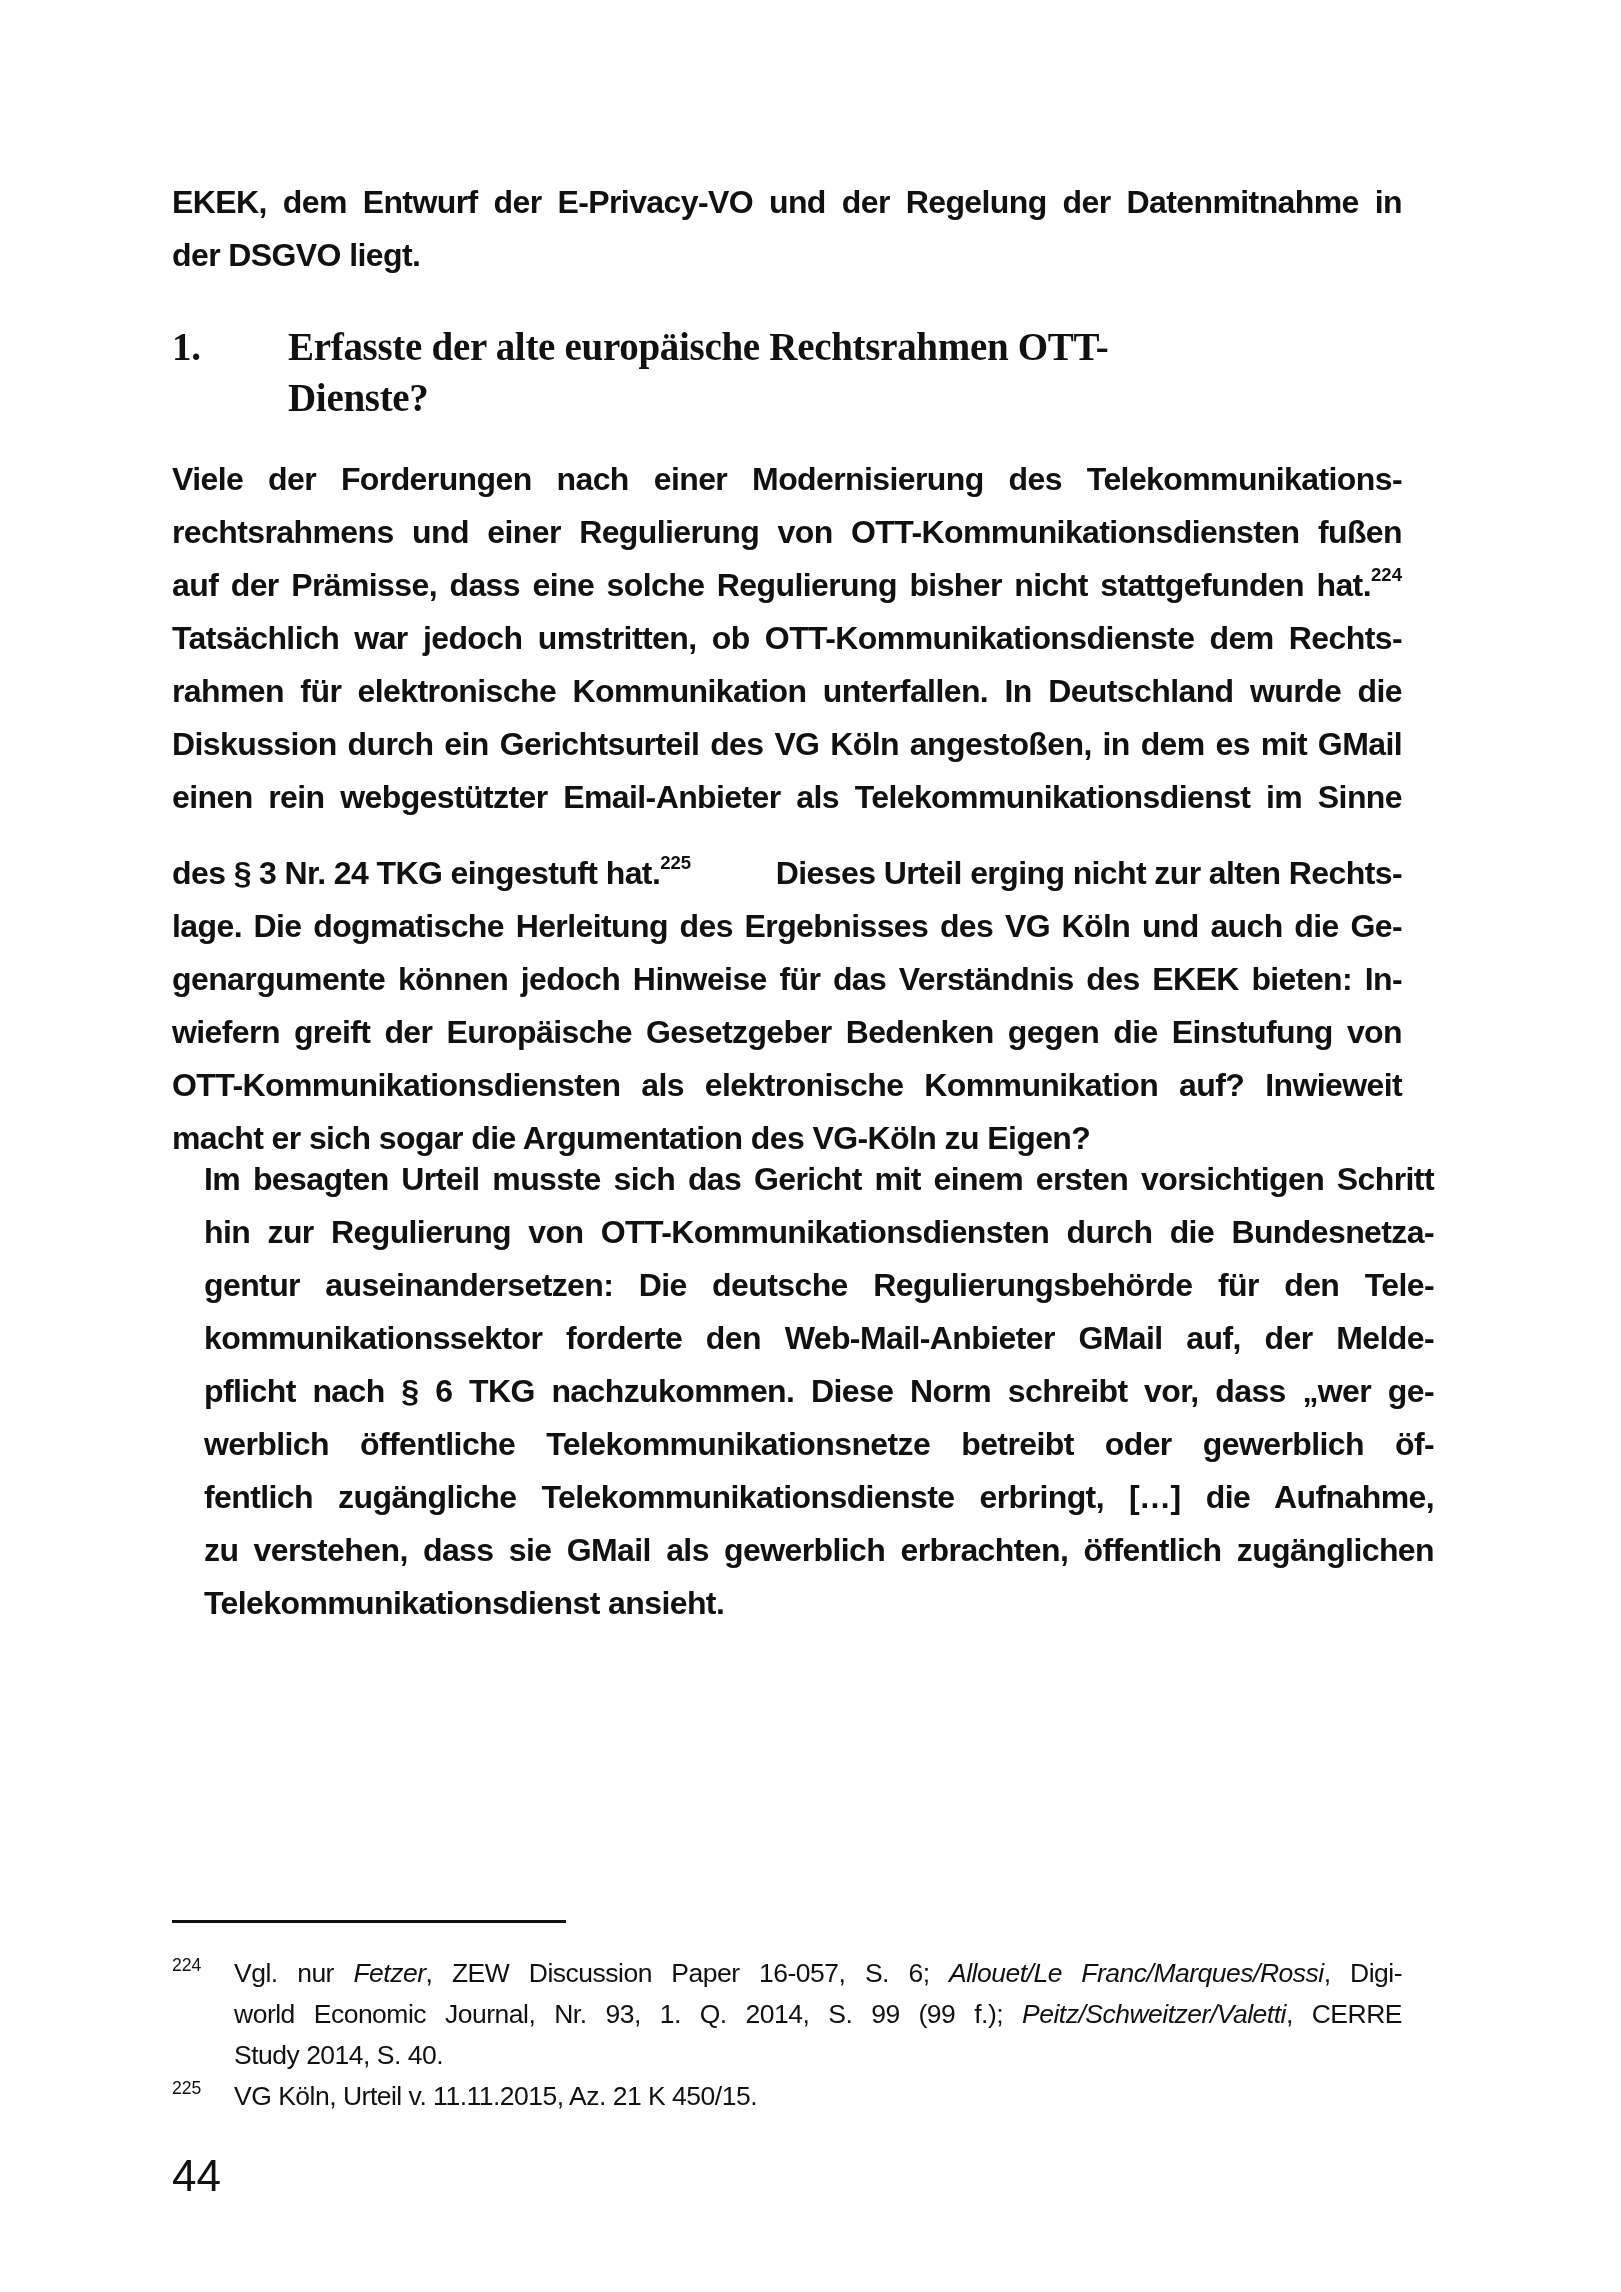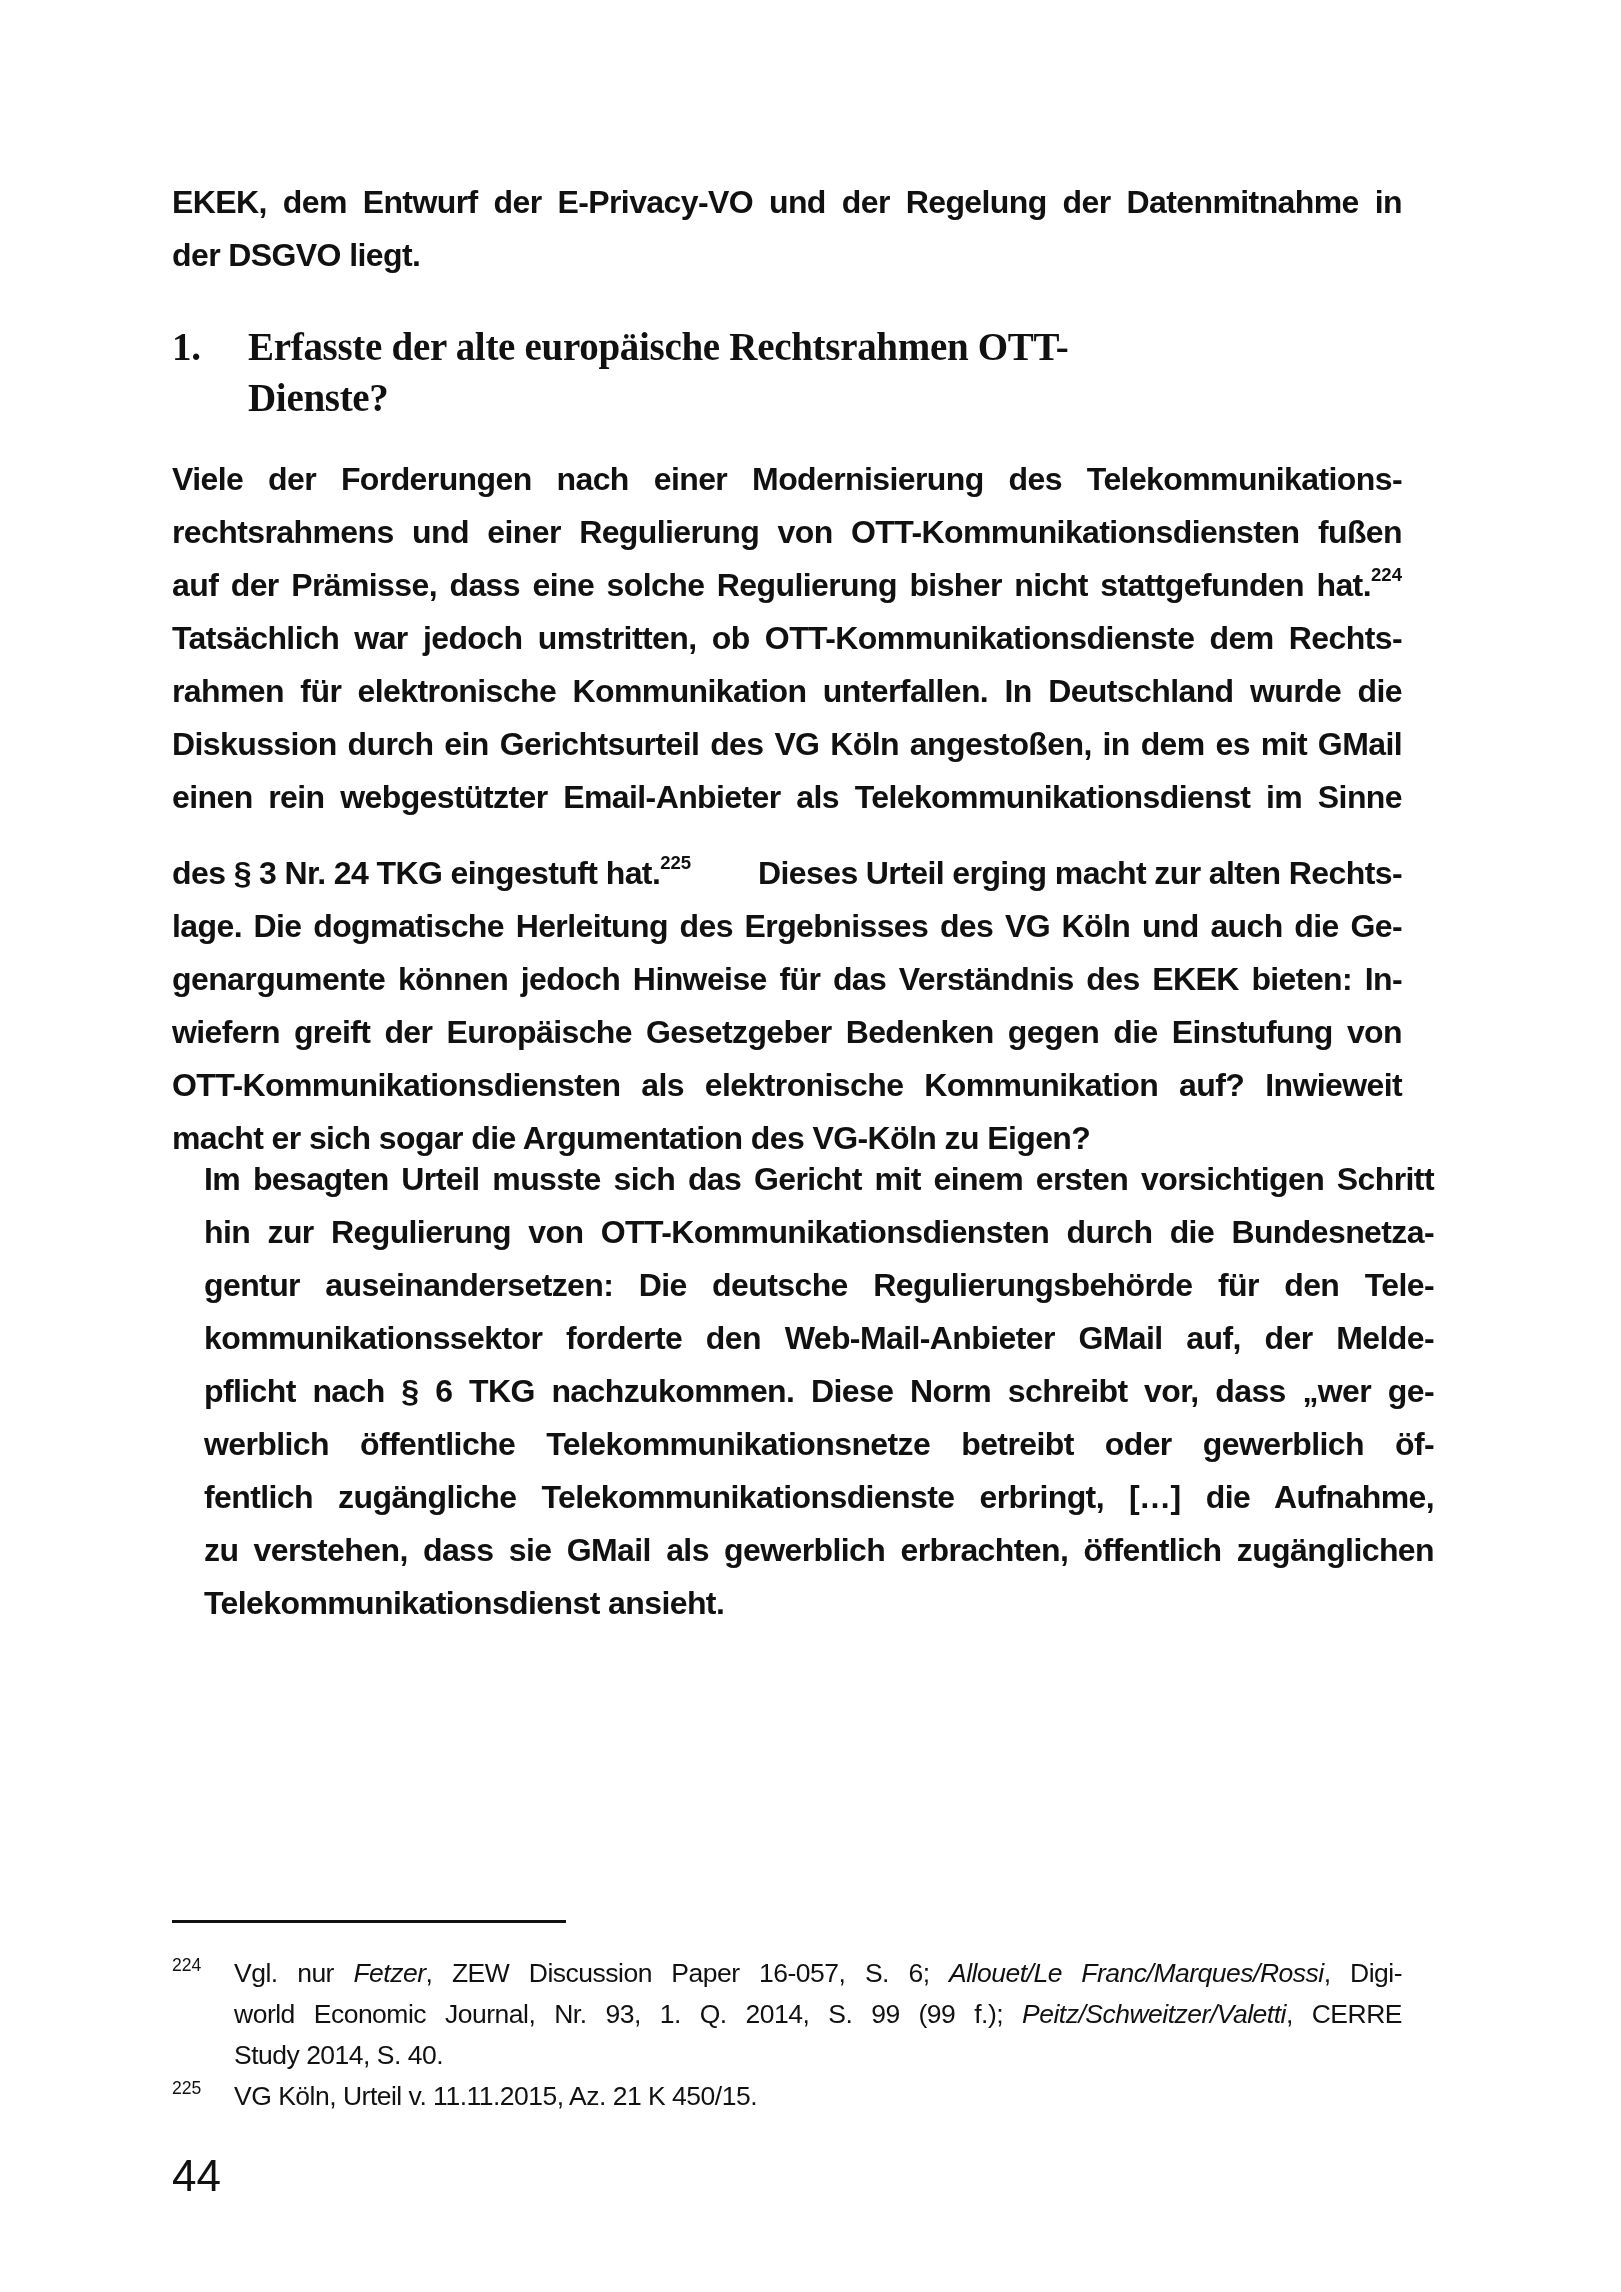--- a/index.html
+++ b/index.html
@@ -67,21 +67,21 @@
       font-size: 39px;
       line-height: 51px;
       letter-spacing: -0.3px;
     }
     .heading .num {
       position: absolute;
       left: 0;
       top: 0;
     }
     .heading .title {
-      margin-left: 76px;
+      margin-left: 116px;
       display: block;
     }
     .para1 {
       position: absolute;
       top: 453px;
       left: 0;
       width: 1230px;
     }
     .para2 {
       position: absolute;
@@ -154,21 +154,21 @@
   <div class="para1 body-text">
     <span class="line">Viele der Forderungen nach einer Modernisierung des Telekommunikations-</span>
     <span class="line">rechtsrahmens und einer Regulierung von OTT-Kommunikationsdiensten fußen</span>
     <span class="line"><span>auf der Prämisse, dass eine solche Regulierung bisher nicht stattgefunden hat.</span><sup class="fn">224</sup></span>
     <span class="line">Tatsächlich war jedoch umstritten, ob OTT-Kommunikationsdienste dem Rechts-</span>
     <span class="line">rahmen für elektronische Kommunikation unterfallen. In Deutschland wurde die</span>
     <span class="line">Diskussion durch ein Gerichtsurteil des VG Köln angestoßen, in dem es mit GMail</span>
     <span class="line">einen rein webgestützter Email-Anbieter als Telekommunikationsdienst im Sinne</span>
     <span class="line justify-wrap">
         <span><span>des § 3 Nr. 24 TKG eingestuft hat.</span><sup class="fn">225</sup></span>
-        <span>Dieses Urteil erging macht zur alten Rechts-</span>
+        <span>Dieses Urteil erging nicht zur alten Rechts-</span>
       </span>
     <span class="line">lage. Die dogmatische Herleitung des Ergebnisses des VG Köln und auch die Ge-</span>
     <span class="line">genargumente können jedoch Hinweise für das Verständnis des EKEK bieten: In-</span>
     <span class="line">wiefern greift der Europäische Gesetzgeber Bedenken gegen die Einstufung von</span>
     <span class="line">OTT-Kommunikationsdiensten als elektronische Kommunikation auf? Inwieweit</span>
     <span class="line last">macht er sich sogar die Argumentation des VG-Köln zu Eigen?</span>
   </div>
 
   <div class="para2 body-text">
     <span class="line">Im besagten Urteil musste sich das Gericht mit einem ersten vorsichtigen Schritt</span>

